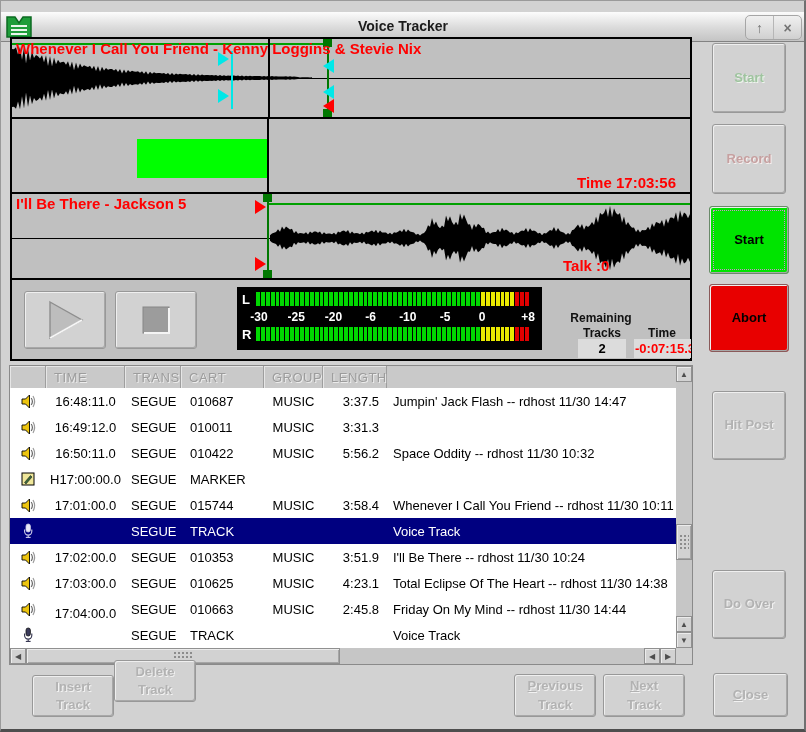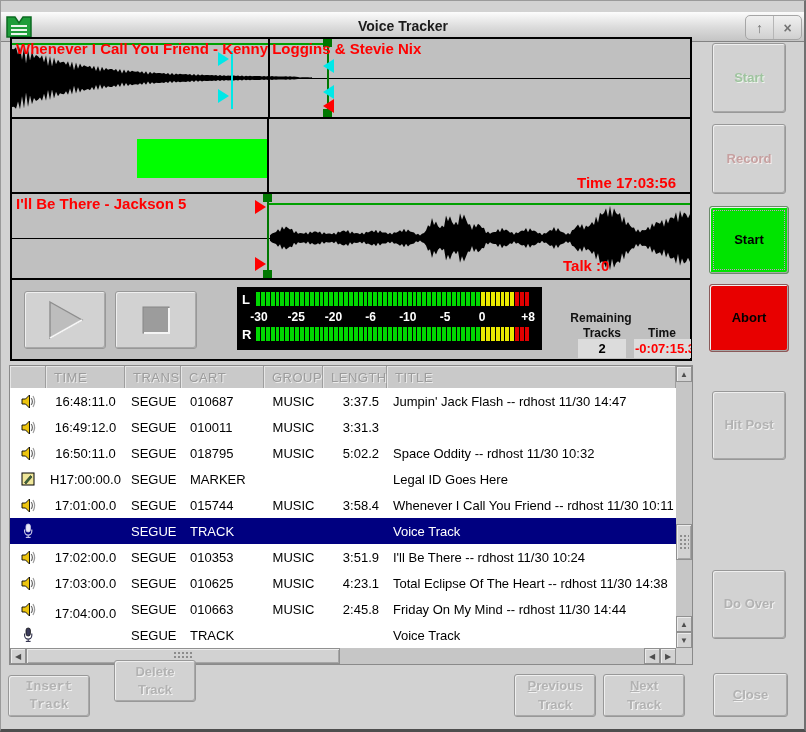--- a/index.html
+++ b/index.html
@@ -331,21 +331,20 @@
 <div class="btn dis" style="left:712px;top:570px;width:72px;height:67px;">Do Over</div>
 
 <div id="log">
   <div id="log-header">
       <div class="hcell" style="width: 36px;"></div>
       <div class="hcell" style="width: 79px;">TIME</div>
       <div class="hcell" style="width: 56px;">TRANS</div>
       <div class="hcell" style="width: 83px;">CART</div>
       <div class="hcell" style="width: 59px;">GROUP</div>
       <div class="hcell" style="width: 64px;">LENGTH</div>
-      <div class="hcell" style="width: 289px;">TITLE</div>
     </div>
   <div id="log-body">
       <div class="lrow">
         <div class="cell icell" style="width: 36px; text-align: center;">
           <svg width="17" height="17" viewBox="0 0 17 17">
             <polygon points="2,6 5.5,6 9.5,2 9.5,15 5.5,11 2,11" fill="#edc50f" stroke="#000" stroke-width="0.9"></polygon>
             <path d="M11.2,5 Q13.6,8.5 11.2,12" fill="none" stroke="#6a6a6a" stroke-width="1.2"></path>
             <path d="M13,3 Q16.2,8.5 13,14" fill="none" stroke="#9a9a9a" stroke-width="1.2"></path>
           </svg>
         </div>
@@ -373,38 +372,37 @@
       <div class="lrow">
         <div class="cell icell" style="width: 36px; text-align: center;">
           <svg width="17" height="17" viewBox="0 0 17 17">
             <polygon points="2,6 5.5,6 9.5,2 9.5,15 5.5,11 2,11" fill="#edc50f" stroke="#000" stroke-width="0.9"></polygon>
             <path d="M11.2,5 Q13.6,8.5 11.2,12" fill="none" stroke="#6a6a6a" stroke-width="1.2"></path>
             <path d="M13,3 Q16.2,8.5 13,14" fill="none" stroke="#9a9a9a" stroke-width="1.2"></path>
           </svg>
         </div>
         <div class="cell" style="width: 79px; text-align: center;">16:50:11.0</div>
         <div class="cell" style="width: 56px; text-align: left; padding-left: 6px;">SEGUE</div>
-        <div class="cell" style="width: 83px; text-align: left; padding-left: 9px;">018795</div>
-        <div class="cell" style="width: 59px; text-align: center;">MUSIC</div>
-        <div class="cell" style="width: 64px; text-align: right; padding-right: 8px;">5:02.2</div>
+        <div class="cell" style="width: 83px; text-align: left; padding-left: 9px;">010422</div>
+        <div class="cell" style="width: 59px; text-align: center;">MUSIC</div>
+        <div class="cell" style="width: 64px; text-align: right; padding-right: 8px;">5:56.2</div>
         <div class="cell" style="width: 289px; text-align: left; padding-left: 6px;">Space Oddity -- rdhost 11/30 10:32</div>
       </div>
       <div class="lrow">
         <div class="cell icell" style="width: 36px; text-align: center;">
           <svg width="16" height="16" viewBox="0 0 16 16">
             <rect x="2" y="2" width="12" height="12" fill="#efe79a" stroke="#000"></rect>
             <polygon points="4.5,11.5 10.5,4.5 12,6 6,13" fill="#3a6a3a" stroke="#222" stroke-width="0.6"></polygon>
           </svg>
         </div>
         <div class="cell" style="width: 79px; text-align: center;">H17:00:00.0</div>
         <div class="cell" style="width: 56px; text-align: left; padding-left: 6px;">SEGUE</div>
         <div class="cell" style="width: 83px; text-align: left; padding-left: 9px;">MARKER</div>
         <div class="cell" style="width: 59px; text-align: center;"></div>
         <div class="cell" style="width: 64px; text-align: right; padding-right: 8px;"></div>
-        <div class="cell" style="width: 289px; text-align: left; padding-left: 6px;">Legal ID Goes Here</div>
       </div>
       <div class="lrow">
         <div class="cell icell" style="width: 36px; text-align: center;">
           <svg width="17" height="17" viewBox="0 0 17 17">
             <polygon points="2,6 5.5,6 9.5,2 9.5,15 5.5,11 2,11" fill="#edc50f" stroke="#000" stroke-width="0.9"></polygon>
             <path d="M11.2,5 Q13.6,8.5 11.2,12" fill="none" stroke="#6a6a6a" stroke-width="1.2"></path>
             <path d="M13,3 Q16.2,8.5 13,14" fill="none" stroke="#9a9a9a" stroke-width="1.2"></path>
           </svg>
         </div>
         <div class="cell" style="width: 79px; text-align: center;">17:01:00.0</div>
@@ -506,21 +504,21 @@
     <div class="sbbtn" style="left:0;top:0;width:16px;height:16px;">◀</div>
     <div class="thumb" style="left:16px;top:0;width:314px;height:16px;">
         <div class="dotsh"></div>
       </div>
     <div class="sbbtn" style="left:634px;top:0;width:16px;height:16px;">◀</div>
     <div class="sbbtn" style="left:650px;top:0;width:16px;height:16px;">▶</div>
   </div>
   <div class="corner"></div>
 </div>
 
-<div class="btn dis" style="left:8px;top:675px;width:80px;height:40px;font-family:Liberation Mono, monospace;">
+<div class="btn dis" style="left:32px;top:675px;width:80px;height:40px;">
   <span><span>Insert</span><br><span>Track</span></span>
 </div>
 <div class="btn dis" style="left:114px;top:660px;width:80px;height:40px;text-align:center;">
   <span><span>Delete</span><br><span>Track</span></span>
 </div>
 <div class="btn dis" style="left:514px;top:674px;width:80px;height:41px;">
   <span><u>P</u><span>revious</span><br><span>Track</span></span>
 </div>
 <div class="btn dis" style="left:603px;top:674px;width:80px;height:41px;">
   <span><u>N</u><span>ext</span><br><span>Track</span></span>

